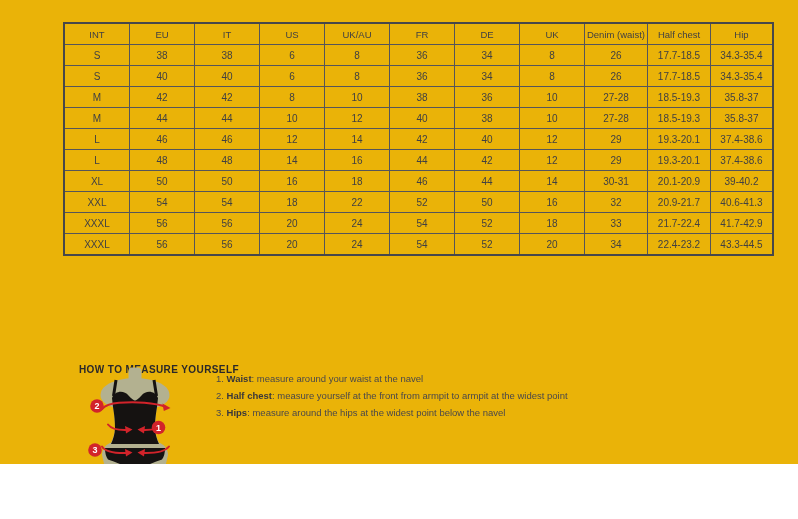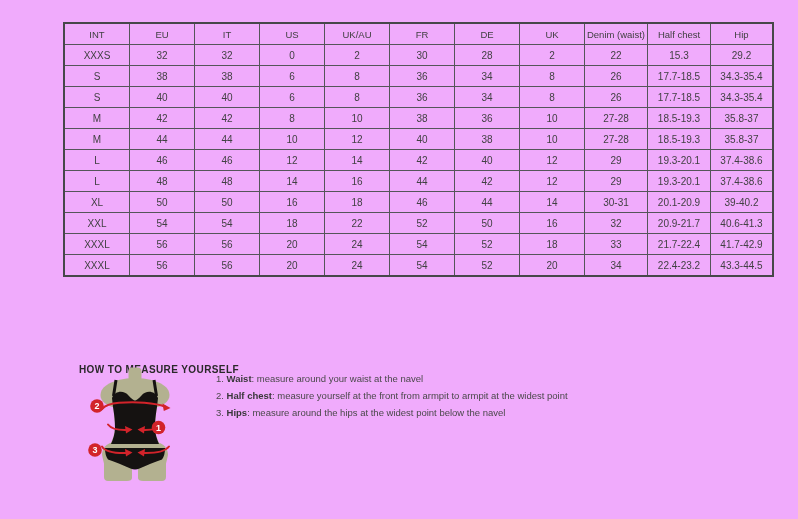--- a/index.html
+++ b/index.html
@@ -1,16 +1,16 @@
 <!DOCTYPE html>
 <html><head>
 <meta charset="utf-8">
 <style>
   html,body{margin:0;padding:0;background:#ffffff;}
-  .page{position:relative;width:798px;height:519px;background:#f0abfc;overflow:hidden;
+  .page{position:relative;width:798px;height:464px;background:#eab308;overflow:hidden;
         font-family:"Liberation Sans",sans-serif;color:#414042;}
 
   
   table.size-chart{position:absolute;left:63px;top:22px;width:675px;
         border-collapse:collapse;table-layout:fixed;
         border:2px solid #47474a;font-size:10px;color:#414042;}
   table.size-chart th,table.size-chart td{
         border:1px solid #55555a;height:20px;padding:0 1px;
         text-align:center;vertical-align:middle;font-weight:normal;
         white-space:nowrap;overflow:visible;}
@@ -46,33 +46,20 @@
           <th>FR</th>
           <th>DE</th>
           <th>UK</th>
           <th>Denim (waist)</th>
           <th>Half chest</th>
           <th>Hip</th>
         </tr>
     </thead>
     <tbody>
         <tr>
-          <td>XXXS</td>
-          <td>32</td>
-          <td>32</td>
-          <td>0</td>
-          <td>2</td>
-          <td>30</td>
-          <td>28</td>
-          <td>2</td>
-          <td>22</td>
-          <td>15.3</td>
-          <td>29.2</td>
-        </tr>
-        <tr>
           <td>S</td>
           <td>38</td>
           <td>38</td>
           <td>6</td>
           <td>8</td>
           <td>36</td>
           <td>34</td>
           <td>8</td>
           <td>26</td>
           <td>17.7-18.5</td>

